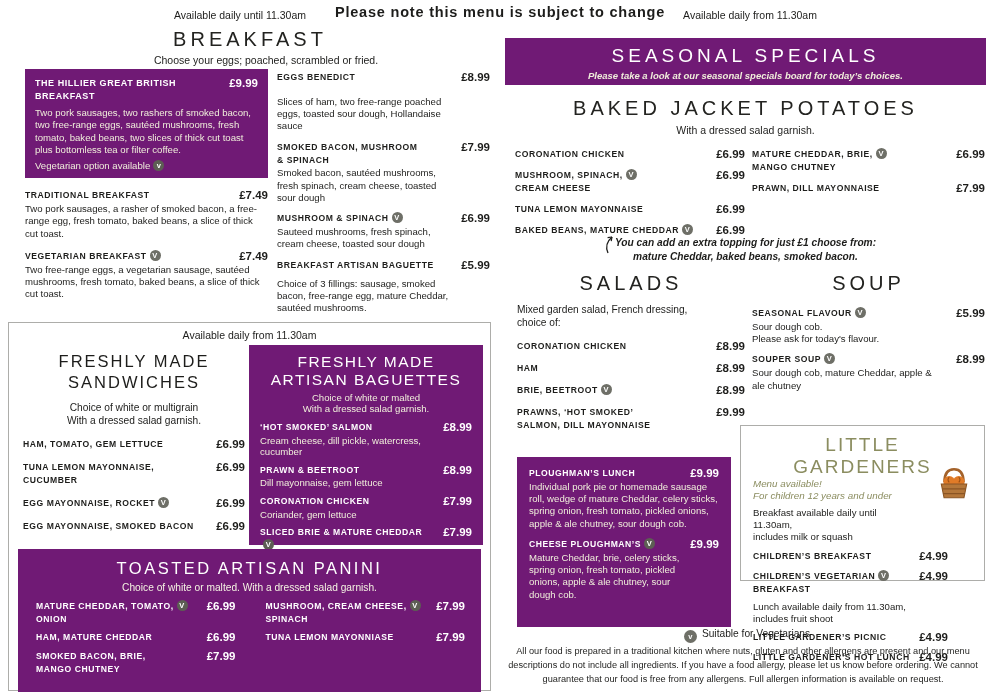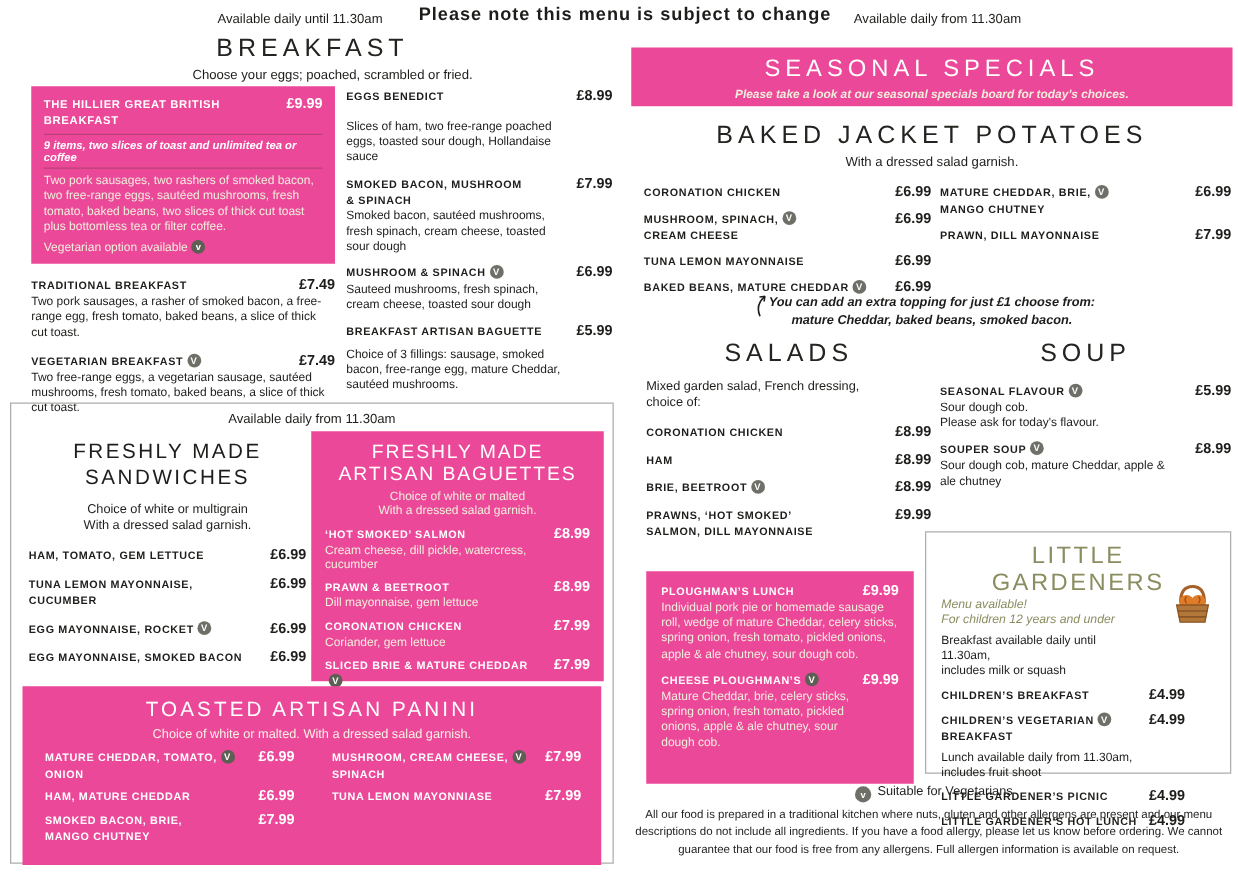--- a/index.html
+++ b/index.html
@@ -10,21 +10,21 @@
   .h-sec{font-size:20px;letter-spacing:4px;font-weight:400;color:#232320;white-space:nowrap;}
   .avail{font-size:10.5px;color:#1d1d1b;}
   .subtle{font-size:10.5px;color:#1d1d1b;}
   .row{display:flex;justify-content:space-between;align-items:flex-start;}
   .nm{font-weight:700;font-size:8.6px;letter-spacing:.55px;line-height:1.5;text-transform:uppercase;}
   .pr{font-weight:700;font-size:11.5px;line-height:1.1;margin-left:8px;white-space:nowrap;}
   .ds{font-size:9.6px;line-height:1.28;margin-top:1px;white-space:pre-line;color:#1d1d1b;}
   .itm + .itm{margin-top:8px;}
   .veg{display:inline-block;width:11px;height:11px;border-radius:50%;background:#6e6f67;color:#fff;
        font-size:7.5px;line-height:11px;text-align:center;font-weight:700;margin-left:3px;vertical-align:1px;font-style:normal;}
-  .olive{background:#ec4899;color:#ffffff;}
+  .olive{background:#701a75;color:#ffffff;}
   .olive .ds{color:#f0eedb;}
   .olive .veg{background:#5d5e54;}
   .bx{border:1px solid #adadaa;}
   .boxtitle{font-weight:400;letter-spacing:2px;text-align:center;line-height:1.25;}
   
   .hillier{padding:8px 10px 7px 10px;}
   .hillier .nm{font-size:9px;line-height:1.45;max-width:165px;}
   .tagline{font-size:9px;font-weight:700;font-style:italic;margin-top:4px;padding:3px 0;
            border-top:1px solid rgba(40,40,20,.25);border-bottom:1px solid rgba(40,40,20,.25);}
   .hillier .ds{margin-top:4px;}
@@ -68,21 +68,20 @@
 
   <div class="abs h-sec c" style="left:10px;top:28px;width:480px;">BREAKFAST</div>
   <div class="abs subtle c" style="left:26px;top:54px;width:480px;">Choose your eggs; poached, scrambled or fried.</div>
 
   <div class="abs" style="left:25px;top:69px;width:243px;">
     <div class="olive hillier">
       <div class="row">
         <div class="nm">THE HILLIER GREAT BRITISH BREAKFAST</div>
         <div class="pr">£9.99</div>
       </div>
-      <div class="tagline">9 items, two slices of toast and unlimited tea or coffee</div>
       <div class="ds">Two pork sausages, two rashers of smoked bacon, two free-range eggs, sautéed mushrooms, fresh tomato, baked beans, two slices of thick cut toast plus bottomless tea or filter coffee.</div>
       <div class="vegnote"><span>Vegetarian option available</span><span class="veg">v</span></div>
     </div>
     <div class="itm" style="margin-top:11px;">
       <div class="row">
         <div class="nm">TRADITIONAL BREAKFAST</div>
         <div class="pr">£7.49</div>
       </div>
       <div class="ds">Two pork sausages, a rasher of smoked bacon, a free-range egg, fresh tomato, baked beans, a slice of thick cut toast.</div>
     </div>
@@ -370,21 +369,21 @@
     </div>
     <div class="itm">
       <div class="row">
           <div class="nm"><span>CHEESE PLOUGHMAN’S</span><span class="veg">v</span></div>
           <div class="pr">£9.99</div>
         </div>
       <div class="ds" style="max-width:160px;">Mature Cheddar, brie, celery sticks, spring onion, fresh tomato, pickled onions, apple &amp; ale chutney, sour dough cob.</div>
     </div>
   </div>
 
-  <div class="abs bx" style="left:740px;top:425px;width:245px;height:194px;box-sizing:border-box;padding:8px 12px;">
+  <div class="abs bx" style="left:740px;top:425px;width:245px;height:156px;box-sizing:border-box;padding:8px 12px;">
     <div class="lg-title">LITTLE GARDENERS</div>
     <div class="lg-sub">Menu available!</div>
     <div class="lg-sub">For children 12 years and under</div>
     <svg class="abs" style="right:12px;top:40px;" width="36" height="36" viewBox="0 0 34 34">
       <path d="M8 15 Q8 3 17 3 Q26 3 26 15" fill="none" stroke="#a4622a" stroke-width="2.4"></path>
       <circle cx="12.5" cy="15" r="5.6" fill="#e07b28"></circle>
       <circle cx="21.5" cy="15" r="5.6" fill="#e07b28"></circle>
       <path d="M12.5 10.5 q-2.3 2.2 0 5 M21.5 10.5 q2.3 2.2 0 5" stroke="#9d4f12" stroke-width="1" fill="none"></path>
       <path d="M5 17 h24 l-2.6 13 h-18.8 z" fill="#b4773a" stroke="#8a5524" stroke-width="1"></path>
       <path d="M5.8 21.5 h22.4 M6.6 26 h20.8" stroke="#8a5524" stroke-width="1.2"></path>

